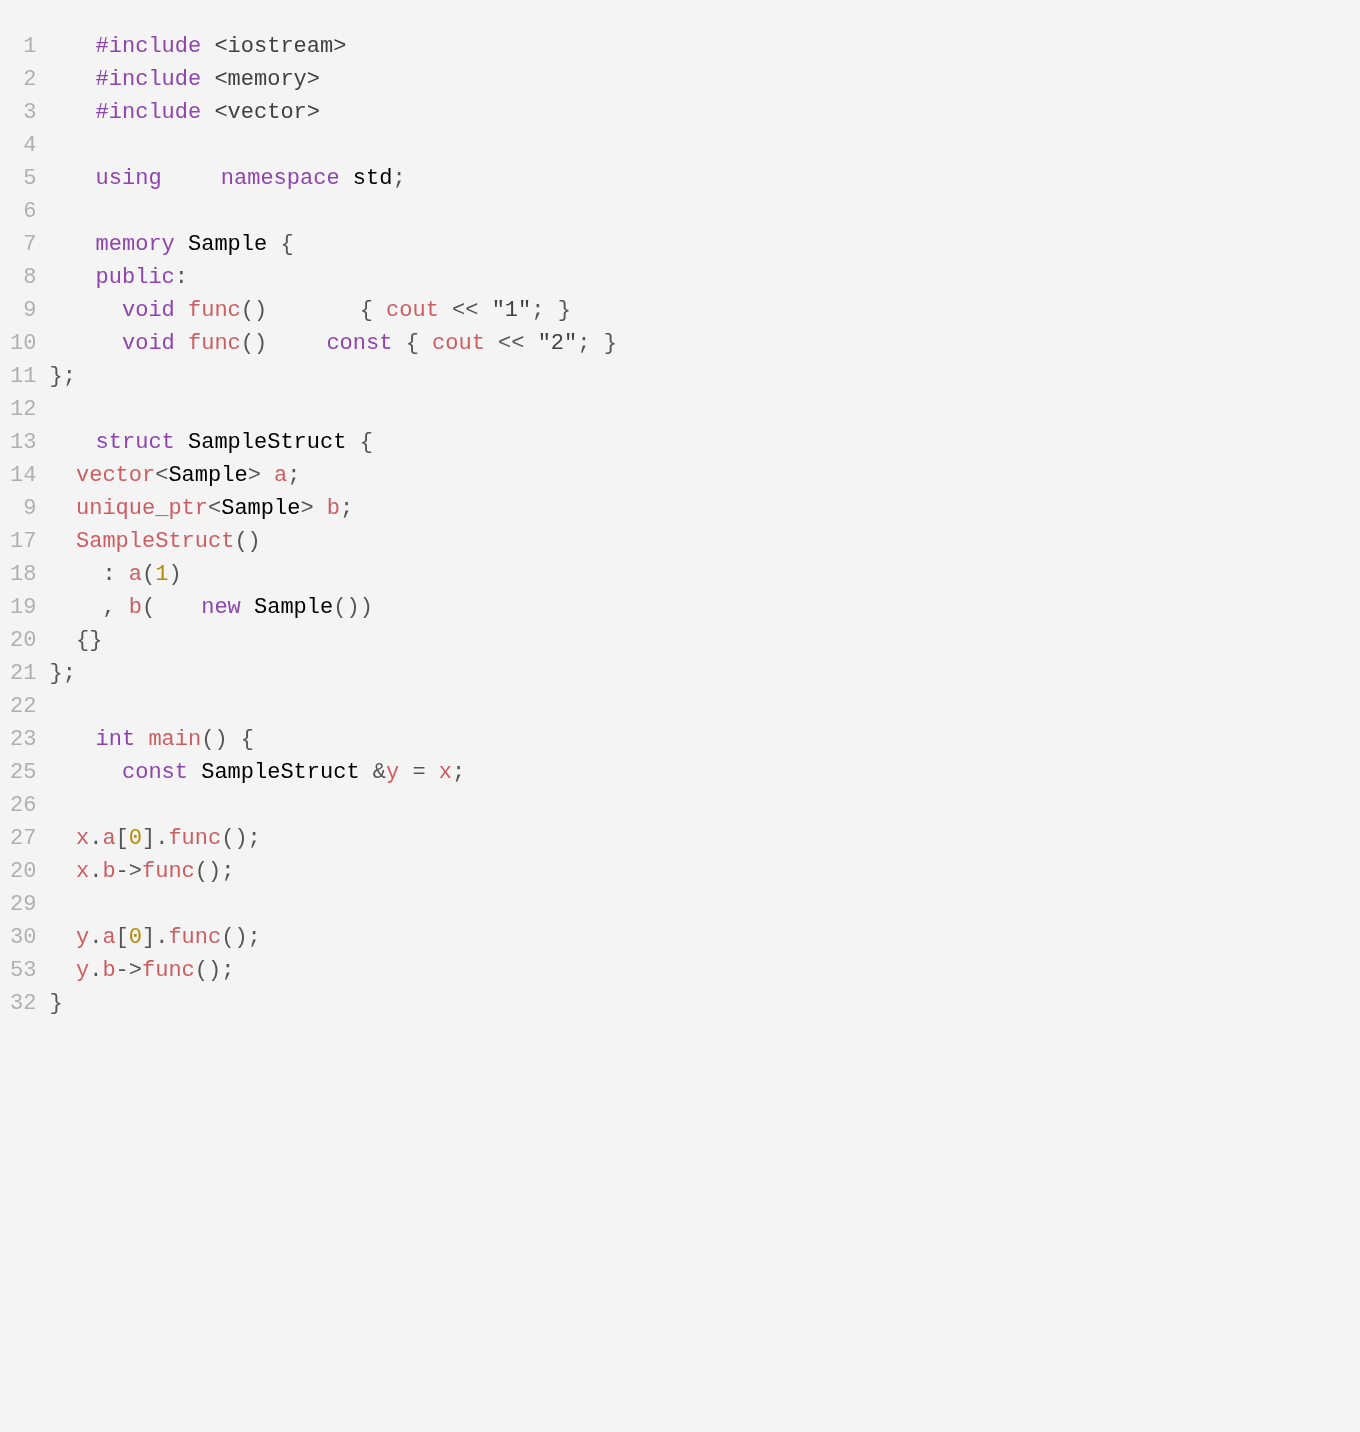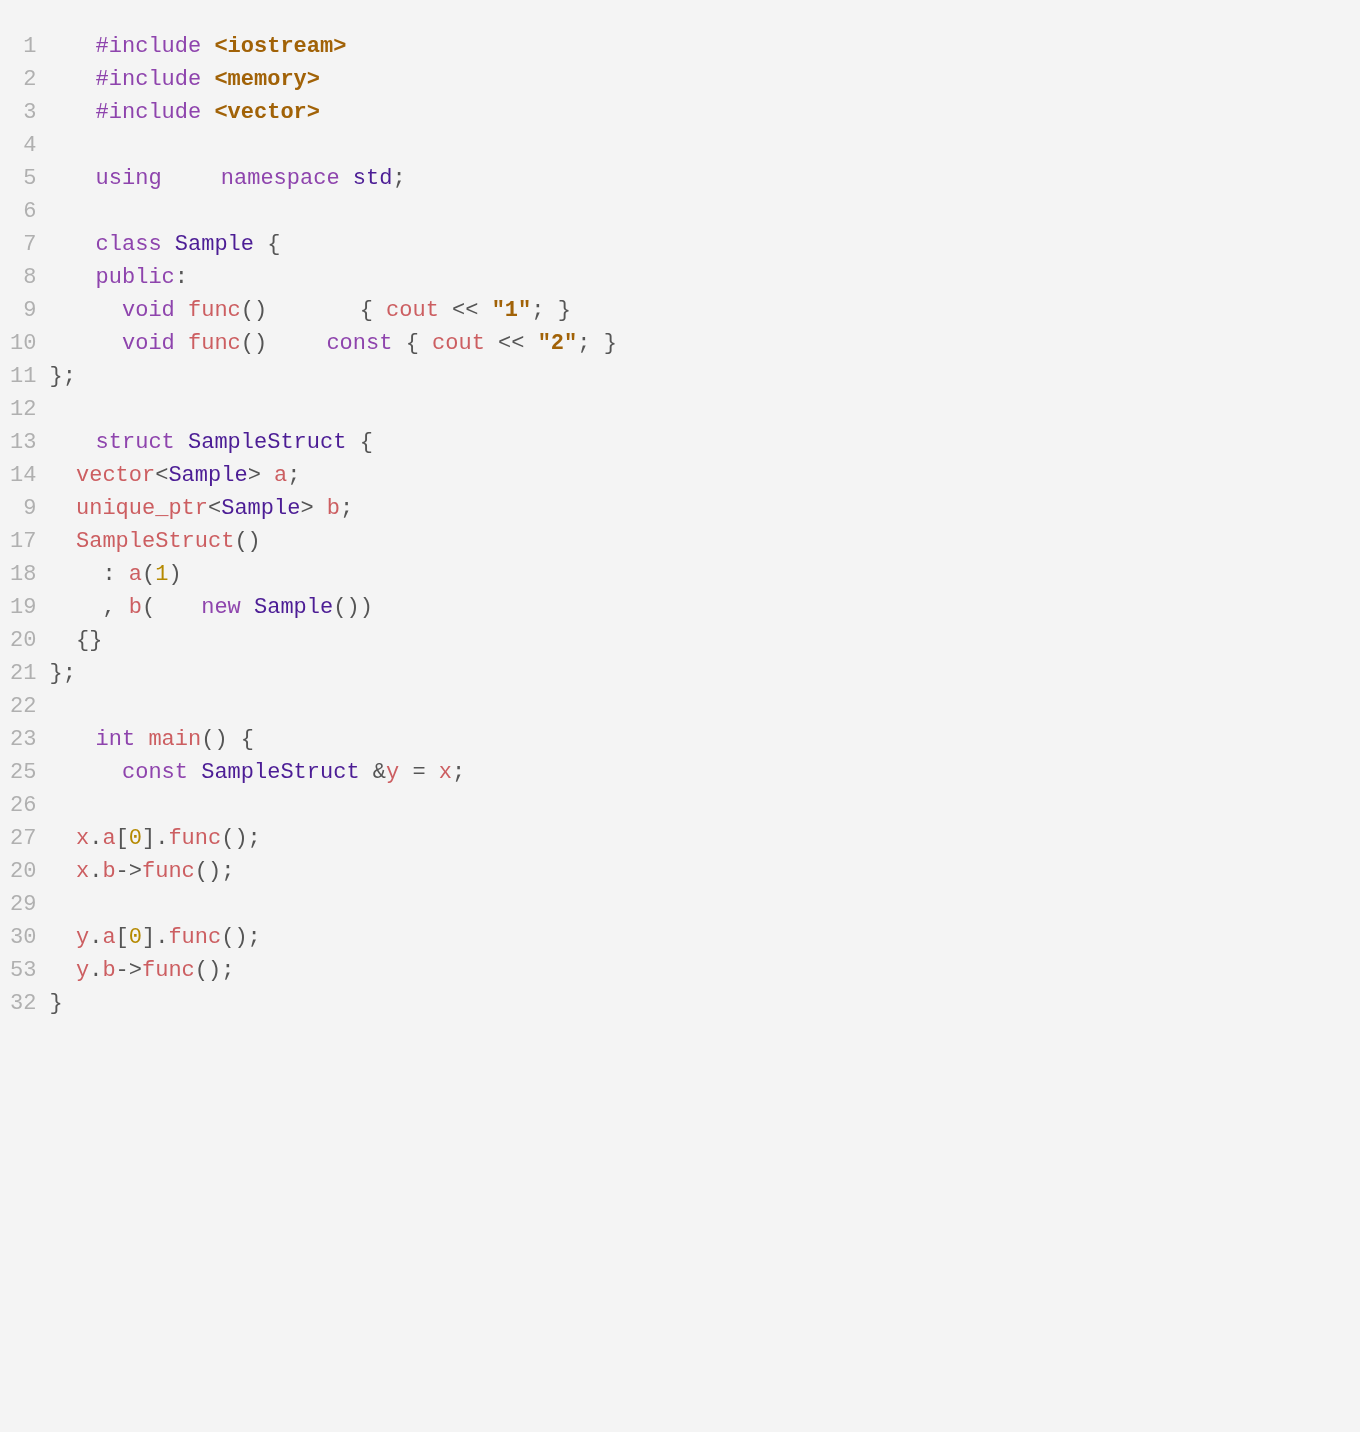--- a/index.html
+++ b/index.html
@@ -32,39 +32,39 @@
     color: #b0b0b0;
     user-select: none;
     flex: 0 0 auto;
     padding-right: 1ch;
   }
   .code {
     flex: 1 1 auto;
   }
   
   .tk-keyword   { color: #8e44ad; margin-left: 46px; } 
-  .tk-type      { color: #4c1d95; } 
+  .tk-type      { color: #000000; } 
   .tk-func      { color: #cc5e61; } 
   .tk-ident     { color: #cc5e61; } 
-  .tk-string    { color: #a16207; font-weight: bold; } 
+  .tk-string    { color: #404040; } 
   .tk-number    { color: #b58900; } 
   .tk-punct     { color: #555; }
   .tk-default   { color: #333; }
 </style>
 </head>
 <body>
 
 <div class="code-block" id="code-block">
     <div class="line"><span class="gutter">1</span><span class="code"><span class="tk-keyword">#include</span><span class="tk-default"> </span><span class="tk-string">&lt;iostream&gt;</span></span></div>
     <div class="line"><span class="gutter">2</span><span class="code"><span class="tk-keyword">#include</span><span class="tk-default"> </span><span class="tk-string">&lt;memory&gt;</span></span></div>
     <div class="line"><span class="gutter">3</span><span class="code"><span class="tk-keyword">#include</span><span class="tk-default"> </span><span class="tk-string">&lt;vector&gt;</span></span></div>
     <div class="line"><span class="gutter">4</span><span class="code"></span></div>
     <div class="line"><span class="gutter">5</span><span class="code"><span class="tk-keyword">using</span><span class="tk-default"> </span><span class="tk-keyword">namespace</span><span class="tk-default"> </span><span class="tk-type">std</span><span class="tk-punct">;</span></span></div>
     <div class="line"><span class="gutter">6</span><span class="code"></span></div>
-    <div class="line"><span class="gutter">7</span><span class="code"><span class="tk-keyword">class</span><span class="tk-default"> </span><span class="tk-type">Sample</span><span class="tk-default"> </span><span class="tk-punct">{</span></span></div>
+    <div class="line"><span class="gutter">7</span><span class="code"><span class="tk-keyword">memory</span><span class="tk-default"> </span><span class="tk-type">Sample</span><span class="tk-default"> </span><span class="tk-punct">{</span></span></div>
     <div class="line"><span class="gutter">8</span><span class="code"><span class="tk-keyword">public</span><span class="tk-punct">:</span></span></div>
     <div class="line"><span class="gutter">9</span><span class="code"><span class="tk-default">  </span><span class="tk-keyword">void</span><span class="tk-default"> </span><span class="tk-func">func</span><span class="tk-punct">()       { </span><span class="tk-ident">cout</span><span class="tk-default"> </span><span class="tk-punct">&lt;&lt;</span><span class="tk-default"> </span><span class="tk-string">"1"</span><span class="tk-punct">; }</span></span></div>
     <div class="line"><span class="gutter">10</span><span class="code"><span class="tk-default">  </span><span class="tk-keyword">void</span><span class="tk-default"> </span><span class="tk-func">func</span><span class="tk-punct">() </span><span class="tk-keyword">const</span><span class="tk-punct"> { </span><span class="tk-ident">cout</span><span class="tk-default"> </span><span class="tk-punct">&lt;&lt;</span><span class="tk-default"> </span><span class="tk-string">"2"</span><span class="tk-punct">; }</span></span></div>
     <div class="line"><span class="gutter">11</span><span class="code"><span class="tk-punct">};</span></span></div>
     <div class="line"><span class="gutter">12</span><span class="code"></span></div>
     <div class="line"><span class="gutter">13</span><span class="code"><span class="tk-keyword">struct</span><span class="tk-default"> </span><span class="tk-type">SampleStruct</span><span class="tk-default"> </span><span class="tk-punct">{</span></span></div>
     <div class="line"><span class="gutter">14</span><span class="code"><span class="tk-default">  </span><span class="tk-ident">vector</span><span class="tk-punct">&lt;</span><span class="tk-type">Sample</span><span class="tk-punct">&gt;</span><span class="tk-default"> </span><span class="tk-ident">a</span><span class="tk-punct">;</span></span></div>
     <div class="line"><span class="gutter">9</span><span class="code"><span class="tk-default">  </span><span class="tk-ident">unique_ptr</span><span class="tk-punct">&lt;</span><span class="tk-type">Sample</span><span class="tk-punct">&gt;</span><span class="tk-default"> </span><span class="tk-ident">b</span><span class="tk-punct">;</span></span></div>
     <div class="line"><span class="gutter">17</span><span class="code"><span class="tk-default">  </span><span class="tk-func">SampleStruct</span><span class="tk-punct">()</span></span></div>
     <div class="line"><span class="gutter">18</span><span class="code"><span class="tk-default">    </span><span class="tk-punct">: </span><span class="tk-func">a</span><span class="tk-punct">(</span><span class="tk-number">1</span><span class="tk-punct">)</span></span></div>

